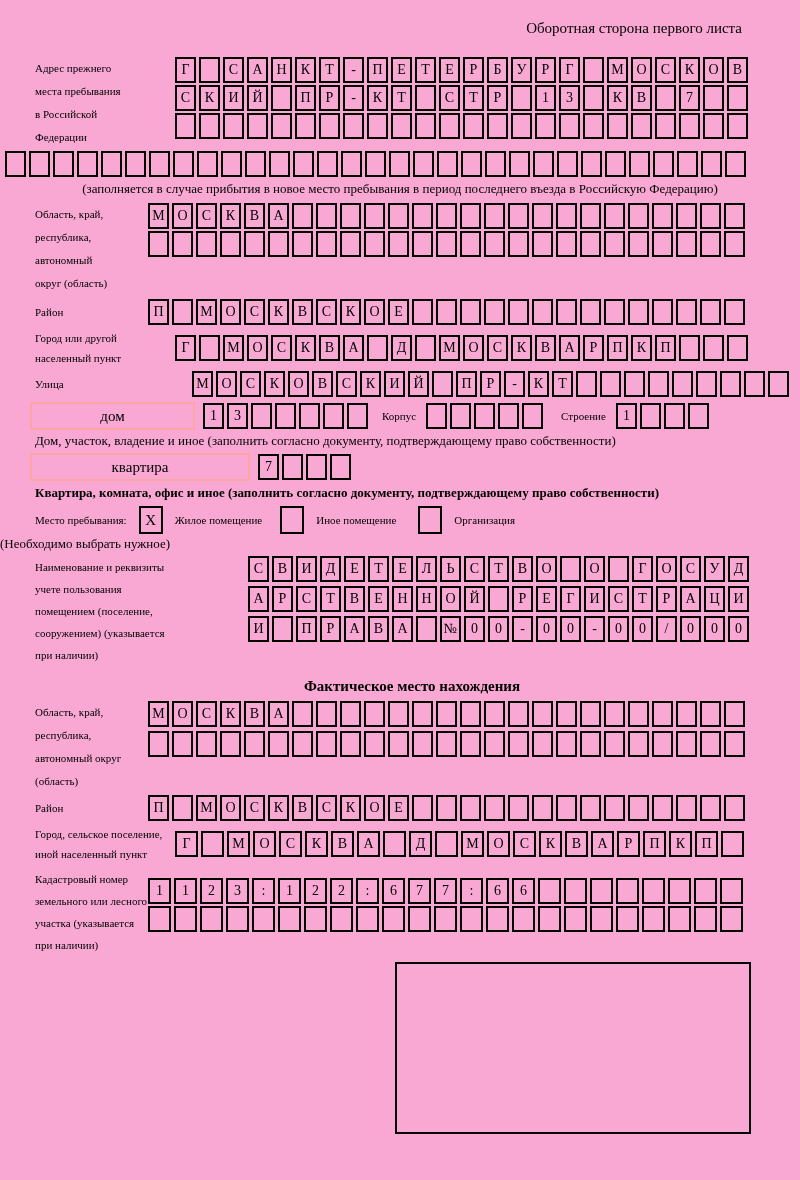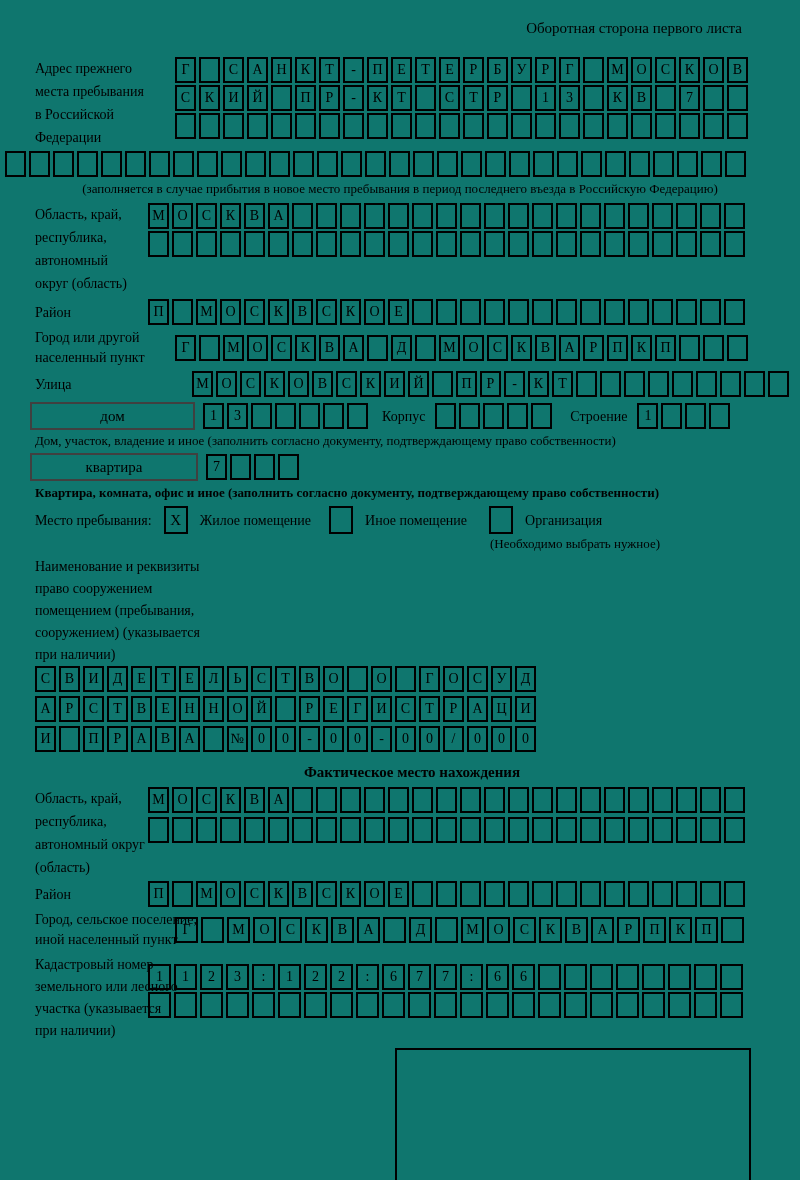--- a/index.html
+++ b/index.html
@@ -1,36 +1,36 @@
 <!DOCTYPE html>
 <html lang="ru"><head>
 <meta charset="utf-8">
 <style>
   html,body{margin:0;padding:0;background:#ffffff;}
   .page{
-    width:800px;height:1180px;position:relative;background:#0f766e;color:#000;
+    width:800px;height:1180px;position:relative;background:#f9a8d4;color:#000;
     font-family:"Liberation Serif","DejaVu Serif",serif;overflow:hidden;
   }
   .hdr-note{padding:20px 58px 0 0;text-align:right;font-size:15px;}
-  .lbl{font-size:14px;line-height:23px;}
+  .lbl{font-size:11px;line-height:23px;}
   .lbl div{white-space:nowrap;}
   .cellrow{display:flex;gap:3px;}
   .cell{
     flex:0 0 21px;width:21px;height:26px;border:2px solid #000;box-sizing:border-box;
     display:flex;align-items:center;justify-content:center;
     font-size:14px;line-height:1;overflow:hidden;
   }
   .w23 .cell{flex-basis:23px;width:23px;}
   .rows-col{display:flex;flex-direction:column;gap:2px;}
   .flexrow{display:flex;align-items:center;}
   .caption{font-size:13px;}
   .center{text-align:center;}
   .bold{font-weight:bold;}
   .widebox{
-    border:2px solid #404040;box-sizing:border-box;height:28px;display:flex;
+    border:2px solid #fca5a5;box-sizing:border-box;height:28px;display:flex;
     align-items:center;justify-content:center;font-size:15px;
   }
   .checkcell{
     width:24px;height:28px;border:2px solid #000;box-sizing:border-box;display:inline-flex;
     align-items:center;justify-content:center;font-size:15px;
   }
   .stamp-box{border:2px solid #000;box-sizing:border-box;}
 </style>
 </head>
 <body>
@@ -346,46 +346,46 @@
     <div class="cellrow">
         <span class="cell">1</span>
         <span class="cell"></span>
         <span class="cell"></span>
         <span class="cell"></span>
       </div>
   </div>
   <div class="caption" style="margin:3px 0 0 35px;">Дом, участок, владение и иное (заполнить согласно документу, подтверждающему право собственности)</div>
 
   <div class="flexrow" style="margin:4px 0 0 30px;">
-    <div class="widebox" style="width:168px;">квартира</div>
+    <div class="widebox" style="width:220px;">квартира</div>
     <div class="cellrow" style="margin-left:8px;">
         <span class="cell">7</span>
         <span class="cell"></span>
         <span class="cell"></span>
         <span class="cell"></span>
       </div>
   </div>
   <div class="caption" style="margin:4px 0 0 35px;font-weight:bold;">Квартира, комната, офис и иное (заполнить согласно документу, подтверждающему право собственности)</div>
 
   <div class="flexrow" style="margin:5px 4px 0 35px;gap:12px;">
     <span class="lbl">Место пребывания:</span>
     <span class="checkcell">X</span>
     <span class="lbl">Жилое помещение</span>
     <span class="checkcell" style="margin-left:6px;"></span>
     <span class="lbl">Иное помещение</span>
     <span class="checkcell" style="margin-left:10px;"></span>
     <span class="lbl">Организация</span>
   </div>
-  <div class="caption" style="margin-top:2px;width:660px;text-align:right;">(Необходимо выбрать нужное)</div>
-
-  <div class="flexrow" style="margin:4px 0 0 35px;align-items:flex-start;flex-direction:column;">
+  <div class="caption" style="margin-top:2px;width:660px;text-align:left;">(Необходимо выбрать нужное)</div>
+
+  <div class="flexrow" style="margin:4px 0 0 35px;align-items:flex-start;">
     <div class="lbl" style="width:213px;line-height:22px;">
         <div>Наименование и реквизиты</div>
-        <div>право сооружением</div>
-        <div>помещением (пребывания,</div>
+        <div>учете пользования</div>
+        <div>помещением (поселение,</div>
         <div>сооружением) (указывается</div>
         <div>при наличии)</div>
       </div>
     <div class="rows-col" style="gap:4px;">
       <div class="cellrow">
           <span class="cell">С</span>
           <span class="cell">В</span>
           <span class="cell">И</span>
           <span class="cell">Д</span>
           <span class="cell">Е</span>

